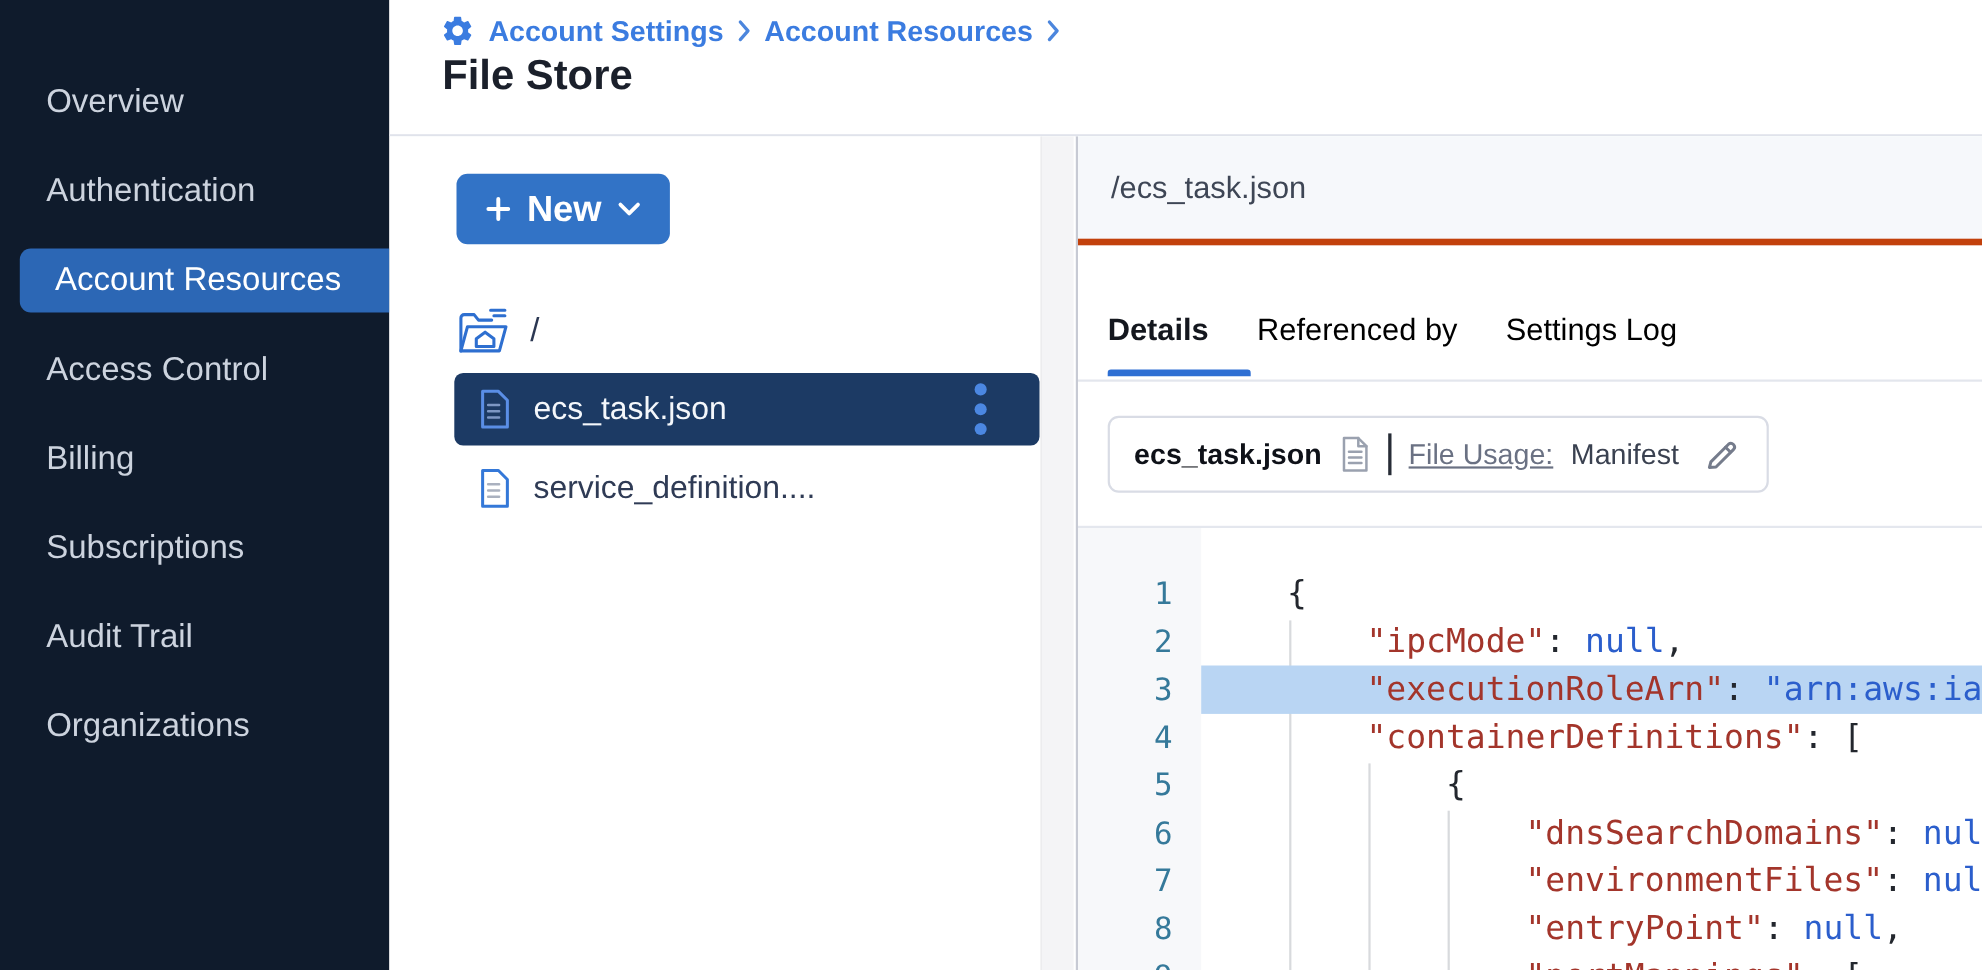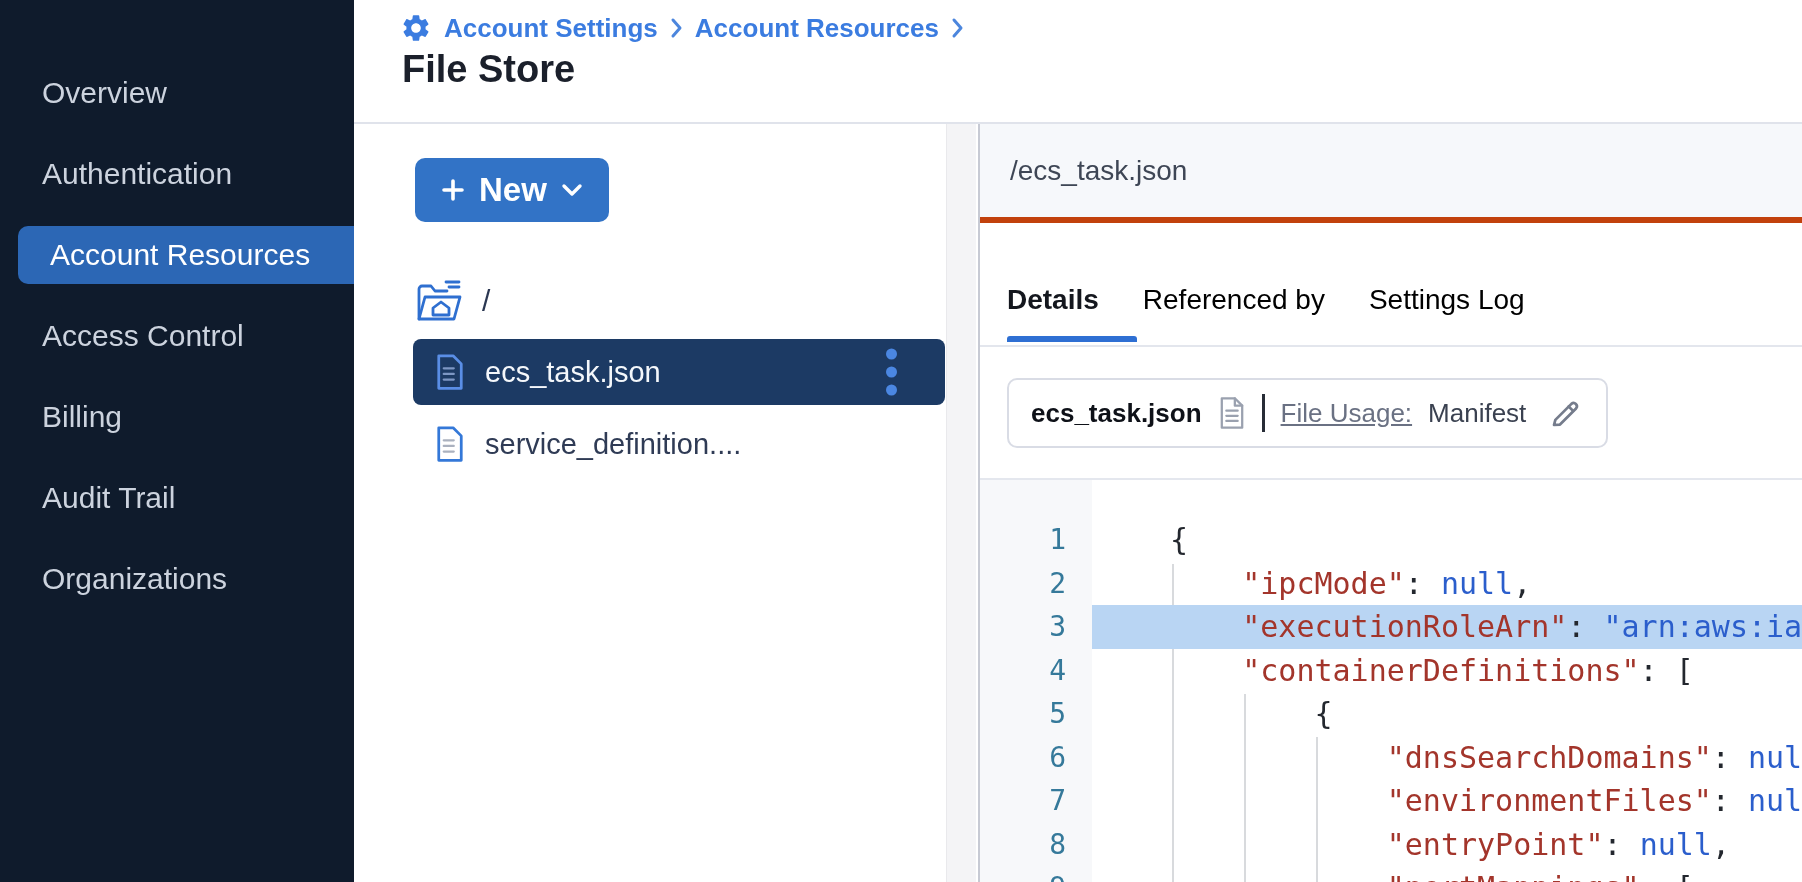--- a/index.html
+++ b/index.html
@@ -94,20 +94,21 @@
 </style>
 </head>
 <body>
 
 <aside class="sidebar">
   <div class="side-item">Overview</div>
   <div class="side-item">Authentication</div>
   <div class="side-item active">Account Resources</div>
   <div class="side-item">Access Control</div>
   <div class="side-item">Billing</div>
+  <div class="side-item">Subscriptions</div>
   <div class="side-item">Audit Trail</div>
   <div class="side-item">Organizations</div>
 </aside>
 
 <header class="topbar">
   <nav class="breadcrumb">
     <span style="display:flex;">
       <svg width="32" height="32" viewBox="0 0 24 24" fill="#3b7ce0">
           <path d="M19.14,12.94c0.04-0.3,0.06-0.61,0.06-0.94c0-0.32-0.02-0.64-0.07-0.94l2.03-1.58c0.18-0.14,0.23-0.41,0.12-0.61 l-1.92-3.32c-0.12-0.22-0.37-0.29-0.59-0.22l-2.39,0.96c-0.5-0.38-1.03-0.7-1.62-0.94L14.4,2.81c-0.04-0.24-0.24-0.41-0.48-0.41 h-3.84c-0.24,0-0.43,0.17-0.47,0.41L9.25,5.35C8.66,5.59,8.12,5.92,7.63,6.29L5.24,5.33c-0.22-0.08-0.47,0-0.59,0.22L2.74,8.87 C2.62,9.08,2.66,9.34,2.86,9.48l2.03,1.58C4.84,11.36,4.8,11.69,4.8,12s0.02,0.64,0.07,0.94l-2.03,1.58 c-0.18,0.14-0.23,0.41-0.12,0.61l1.92,3.32c0.12,0.22,0.37,0.29,0.59,0.22l2.39-0.96c0.5,0.38,1.03,0.7,1.62,0.94l0.36,2.54 c0.05,0.24,0.24,0.41,0.48,0.41h3.84c0.24,0,0.44-0.17,0.47-0.41l0.36-2.54c0.59-0.24,1.13-0.56,1.62-0.94l2.39,0.96 c0.22,0.08,0.47,0,0.59-0.22l1.92-3.32c0.12-0.22,0.07-0.47-0.12-0.61L19.14,12.94z M12,15.6c-1.98,0-3.6-1.62-3.6-3.6 s1.62-3.6,3.6-3.6s3.6,1.62,3.6,3.6S13.98,15.6,12,15.6z"></path>
         </svg>

